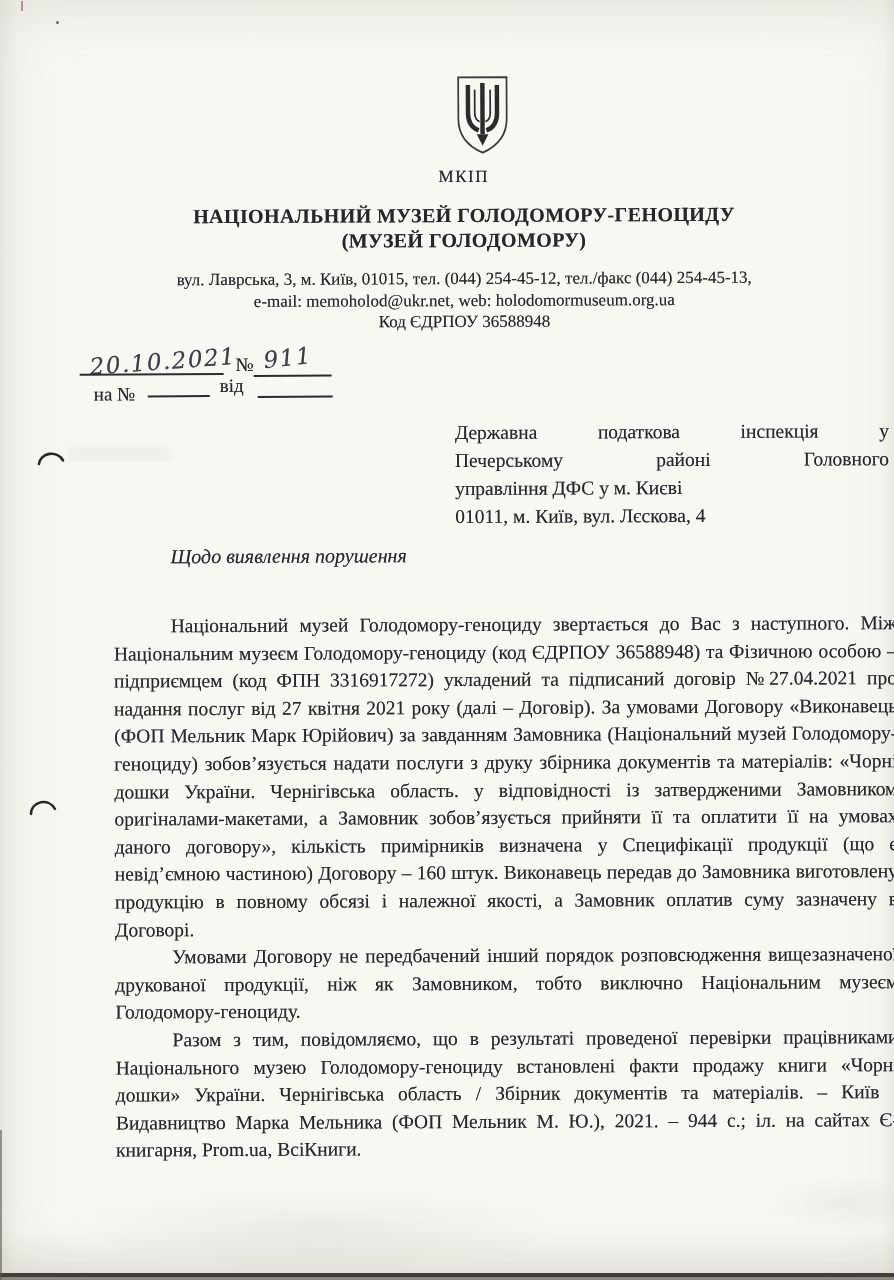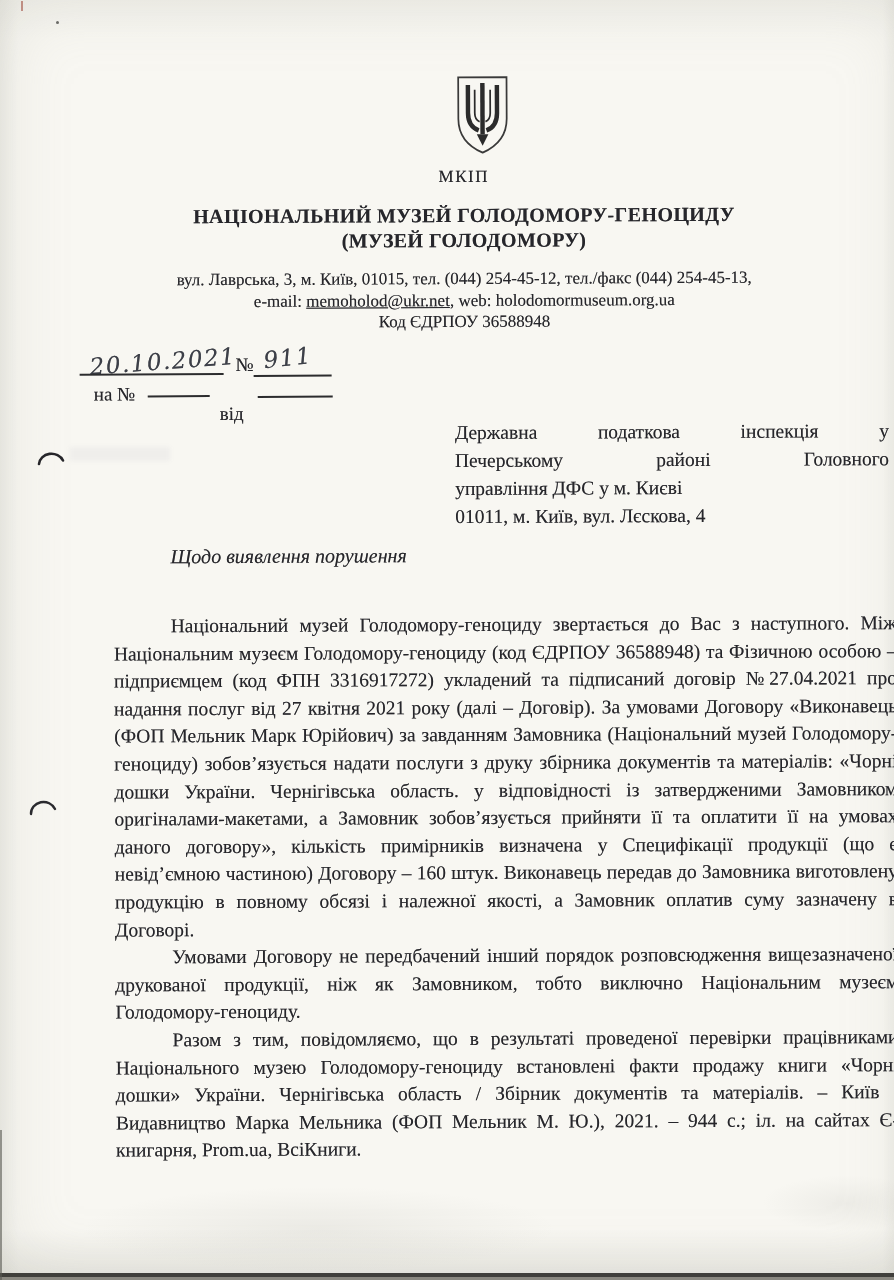--- a/index.html
+++ b/index.html
@@ -36,36 +36,36 @@
 
   
   .emblem-wrap{position:absolute;left:437px;top:73px;width:58px;height:84px;}
 
   .mkip{position:absolute;left:0;top:167px;width:100%;text-align:center;
         font-size:17px;letter-spacing:1.5px;}
   .org-title{position:absolute;left:0;top:203px;width:100%;text-align:center;
         font-weight:bold;font-size:20px;line-height:25px;letter-spacing:0.4px;}
   .addr{position:absolute;left:0;top:268px;width:100%;text-align:center;
         font-size:17px;line-height:21.5px;}
-  .addr .u{text-decoration:underline;}
+  .addr .u{}
 
   
   .ref{position:absolute;left:0;top:0;width:100%;height:0;font-size:19px;}
   .hw{font-family:"DejaVu Serif", serif;font-style:italic;color:#3c3f48;letter-spacing:1.5px;}
   .hw-date{position:absolute;left:72px;top:347px;font-size:23px;transform:rotate(-4deg);}
   .hw-num{position:absolute;left:246px;top:344px;font-size:23px;transform:rotate(-6deg);}
   .rline{position:absolute;height:0;border-bottom:2px solid #2c2c2e;}
   .rl-date{left:62px;top:372px;width:144px;}
   .rl-num{left:236px;top:374px;width:78px;}
   .rl-onum{left:130px;top:394px;width:62px;}
   .rl-odate{left:240px;top:395px;width:75px;}
   .ref-label{position:absolute;font-size:19px;}
   .lbl-no{left:218px;top:353px;}
   .lbl-na{left:76px;top:382px;}
-  .lbl-vid{left:202px;top:374px;margin-top:28px;}
+  .lbl-vid{left:202px;top:374px;}
 
   
   .recipient{position:absolute;left:437px;top:419px;width:434px;font-size:19.5px;line-height:28px;}
   .jline{text-align:justify;text-align-last:justify;}
 
   
   .subject{position:absolute;left:152px;top:544px;font-size:20px;font-style:italic;}
 
   
   .body{position:absolute;left:95px;top:611px;width:783px;

